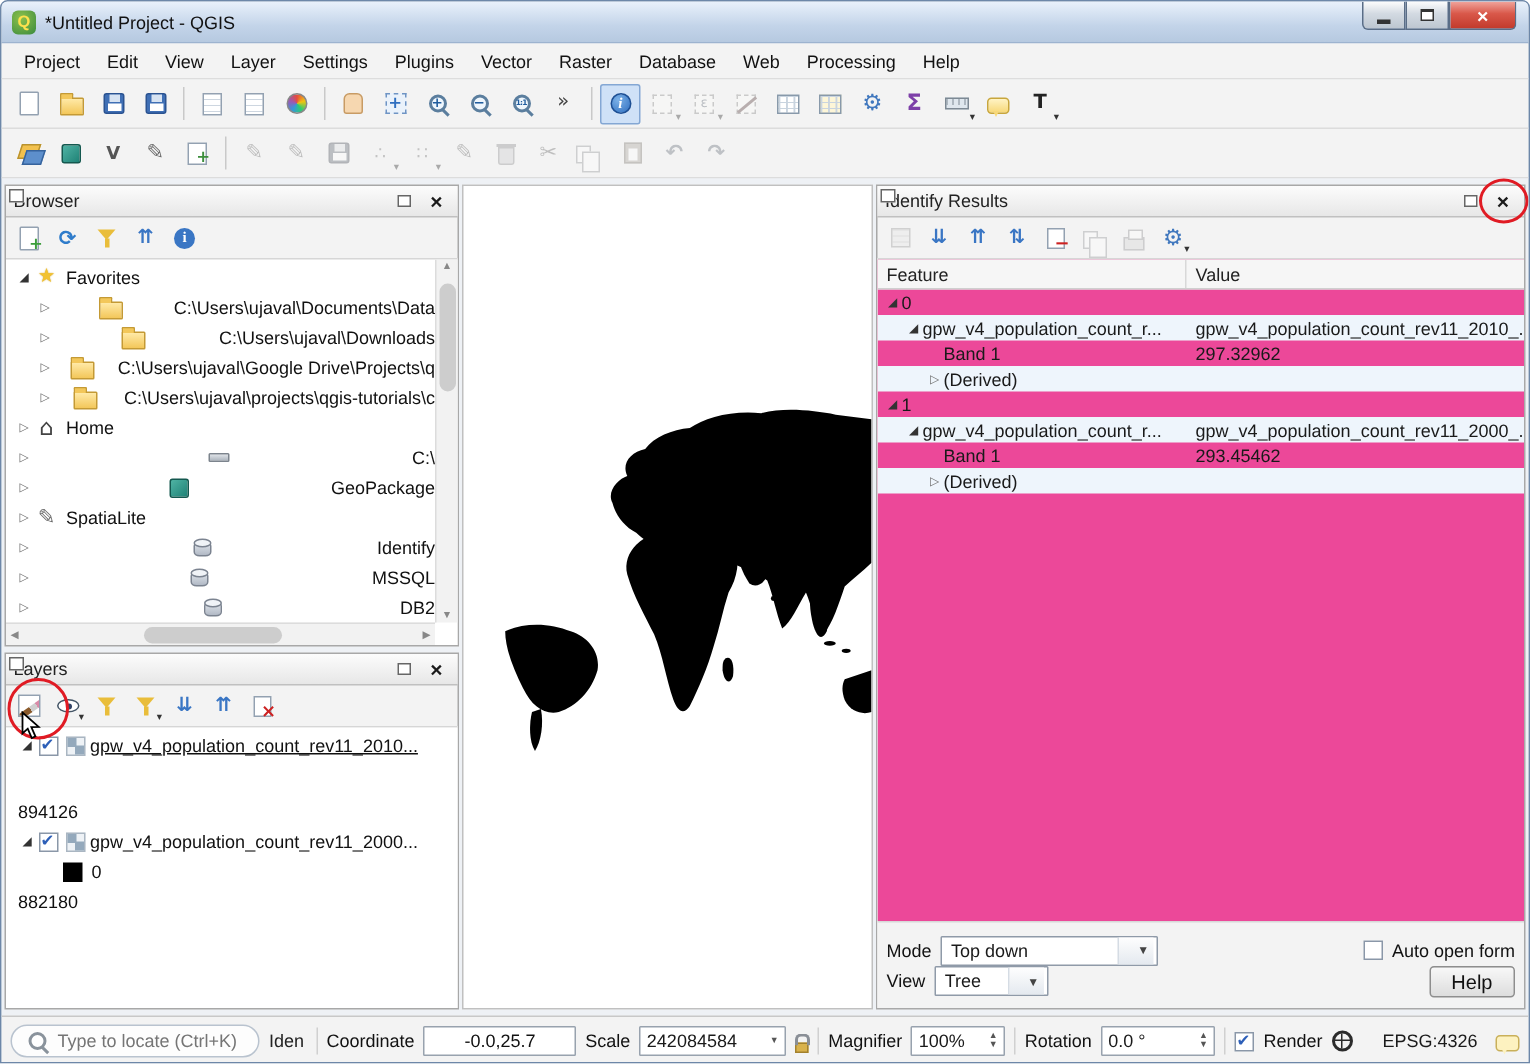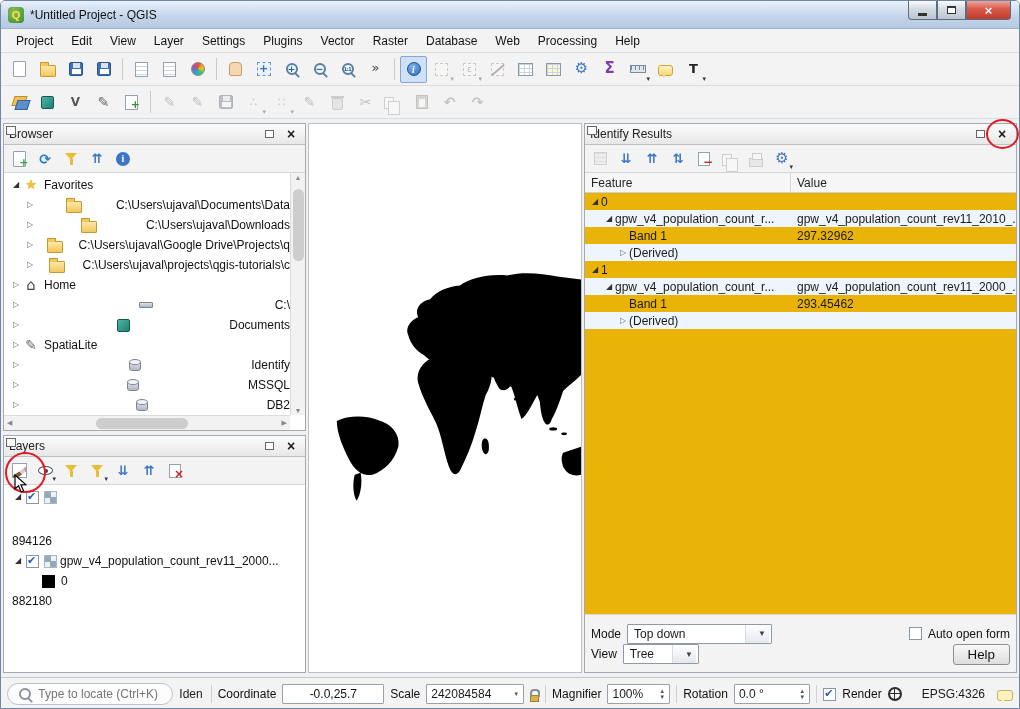--- a/index.html
+++ b/index.html
@@ -144,21 +144,21 @@
   .lspacer{height:24px;}
   .lcheck{width:13px;height:13px;border:1px solid #8a97a8;background:#fff;margin:0 4px 0 2px;position:relative;flex:0 0 auto;}
   .lcheck.checked::after{content:"✔";font-family:"DejaVu Sans",sans-serif;color:#2d5fb8;font-size:11px;position:absolute;left:0;top:-2px;}
   .llabel{color:#111;}
   .llabel.underline{text-decoration:underline;}
   .lvalue{color:#111;}
   .lvalue.indent{}
   .swatch{width:13px;height:13px;margin-left:30px;margin-right:6px;flex:0 0 auto;}
 
   
-  .itable{position:absolute;left:0;top:0;right:0;bottom:58px;background:#eab308;overflow:hidden;}
+  .itable{position:absolute;left:0;top:0;right:0;bottom:58px;background:#ec4899;overflow:hidden;}
   .itable-header{display:flex;height:20px;background:#f6f6f6;border-bottom:1px solid #cfcfcf;align-items:center;}
   .ith{padding-left:6px;color:#222;}
   .ith.feature{width:206px;border-right:1px solid #d8d8d8;height:100%;display:flex;align-items:center;}
   .irow{display:flex;height:17px;align-items:center;}
   .irow.alt{background:#eef5fc;}
   .fcell{width:206px;display:flex;align-items:center;overflow:hidden;white-space:nowrap;}
   .vcell{flex:1;padding-left:6px;overflow:hidden;white-space:nowrap;}
   .ibottom{position:absolute;left:0;right:0;bottom:0;height:58px;background:#f3f3f3;border-top:1px solid #d8d8d8;padding:5px 6px 4px;display:flex;flex-direction:column;justify-content:center;}
   .ibrow{display:flex;align-items:center;gap:6px;}
   .combo{background:#fff;border:1px solid #8f9aa8;height:20px;display:inline-flex;align-items:center;padding:0 2px 0 6px;border-radius:1px;}
@@ -428,21 +428,21 @@
               <span class="tlabel">Home</span>
             </div>
             <div class="trow" style="padding-left: 6px;">
               <span class="expander">▷</span>
               <span class="ic ic-drive"></span>
               <span class="tlabel">C:\</span>
             </div>
             <div class="trow" style="padding-left: 6px;">
               <span class="expander">▷</span>
               <span class="ic ic-geopackage"></span>
-              <span class="tlabel">Documents</span>
+              <span class="tlabel">GeoPackage</span>
             </div>
             <div class="trow" style="padding-left: 6px;">
               <span class="expander">▷</span>
               <span class="ic ic-pencil">✎</span>
               <span class="tlabel">SpatiaLite</span>
             </div>
             <div class="trow" style="padding-left: 6px;">
               <span class="expander">▷</span>
               <span class="ic ic-cyl"></span>
               <span class="tlabel">Identify</span>
@@ -525,20 +525,21 @@
           <div class="tbtn">
             <span class="ic ic-remove-layer"></span>
           </div>
         </div>
       <div class="panel-body">
         <div class="ltree" id="layers-tree">
             <div class="lrow">
               <span class="expander exp">◢</span>
               <span class="lcheck checked"></span>
               <span class="ic ic-raster"></span>
+              <span class="llabel underline">gpw_v4_population_count_rev11_2010...</span>
             </div>
             <div class="lspacer"></div>
             <div class="lrow">
               <span class="lvalue indent">894126</span>
             </div>
             <div class="lrow">
               <span class="expander exp">◢</span>
               <span class="lcheck checked"></span>
               <span class="ic ic-raster"></span>
               <span class="llabel">gpw_v4_population_count_rev11_2000...</span>

